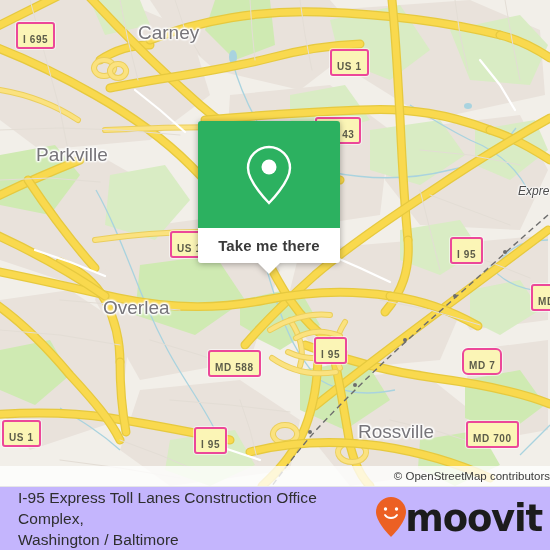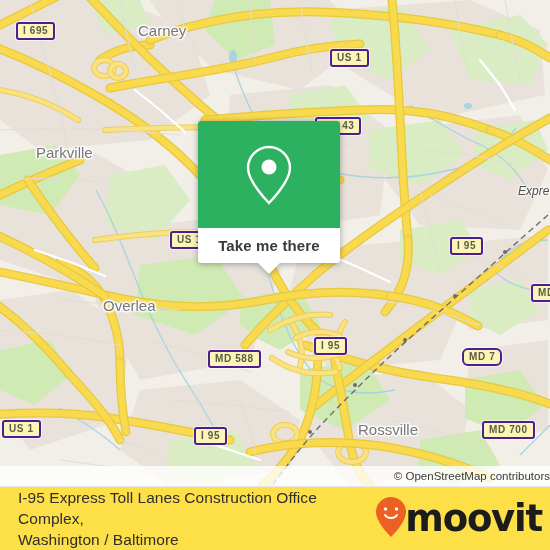--- a/index.html
+++ b/index.html
@@ -29,38 +29,38 @@
     position: absolute;
     left: 0; top: 0;
     width: 550px; height: 486px;
     display: block;
   }
 
   
   .shield {
     position: absolute;
     background: #fbf5b6;
-    border: 2px solid #4c1d95;
+    border: 2px solid #ec4899;
     border-radius: 3px;
     color: #5c5c4a;
     font-size: 10px;
     font-weight: bold;
     letter-spacing: 0.6px;
-    padding: 1px 5px 2px 5px;
+    padding: 10px 5px 2px 5px;
     line-height: 11px;
     white-space: nowrap;
     font-family: "Liberation Sans", sans-serif;
     box-shadow: 0 0 0 1px rgba(255,255,255,0.55);
   }
 
   
   .place {
     position: absolute;
     color: #77757a;
-    font-size: 15px;
+    font-size: 19px;
     white-space: nowrap;
     text-shadow:
        1px 0 2px #fff, -1px 0 2px #fff, 0 1px 2px #fff, 0 -1px 2px #fff,
        1px 1px 2px #fff, -1px -1px 2px #fff, 1px -1px 2px #fff, -1px 1px 2px #fff;
     font-family: "Liberation Sans", sans-serif;
     pointer-events: none;
   }
   .road-label {
     position: absolute;
     color: #4d4d4d;
@@ -128,21 +128,21 @@
     padding-left: 12px;
     white-space: nowrap;
     text-align: right;
   }
 
   
   #footer {
     position: absolute;
     left: 0; top: 486px;
     width: 550px; height: 64px;
-    background: #fde047;
+    background: #c4b5fd;
     border-top: 1px solid #e6e6e6;
     display: flex;
     align-items: center;
     padding: 0 8px 0 18px;
   }
   #footer-title {
     flex: 1 1 auto;
     color: #2e2e2e;
     font-size: 15.5px;
     line-height: 21px;
@@ -399,21 +399,21 @@
     <div class="shield" style="left:330px;top:49px;">US 1</div>
     <div class="shield" style="left:315px;top:117px;">MD 43</div>
     <div class="shield" style="left:170px;top:231px;">US 1</div>
     <div class="shield" style="left:450px;top:237px;">I 95</div>
     <div class="shield" style="left:531px;top:284px;">MD 5</div>
     <div class="shield" style="left:314px;top:337px;">I 95</div>
     <div class="shield" style="left:208px;top:350px;">MD 588</div>
     <div class="shield" style="left:462px;top:348px;border-radius:6px;">MD 7</div>
     <div class="shield" style="left:2px;top:420px;">US 1</div>
     <div class="shield" style="left:194px;top:427px;">I 95</div>
-    <div class="shield" style="left:482px;top:421px;">MD 700</div>
+    <div class="shield" style="left:466px;top:421px;">MD 700</div>
 
     <div id="popup">
       <div id="popup-green">
         <span>
           <svg width="52" height="62" viewBox="0 0 52 62">
             <path d="M26 3 C14.4 3 5 12.4 5 24 C5 38 26 59 26 59 C26 59 47 38 47 24 C47 12.4 37.6 3 26 3 Z" fill="none" stroke="#ffffff" stroke-width="2.4"></path>
             <circle cx="26" cy="23" r="7.5" fill="#ffffff"></circle>
           </svg>
         </span>
       </div>

